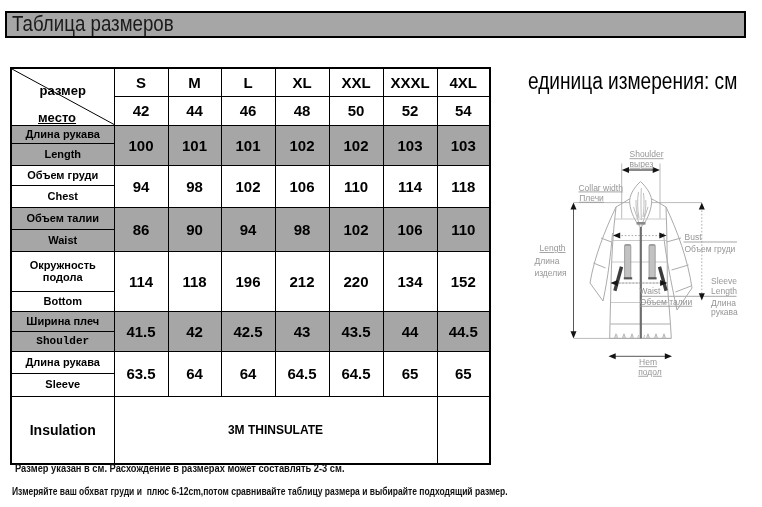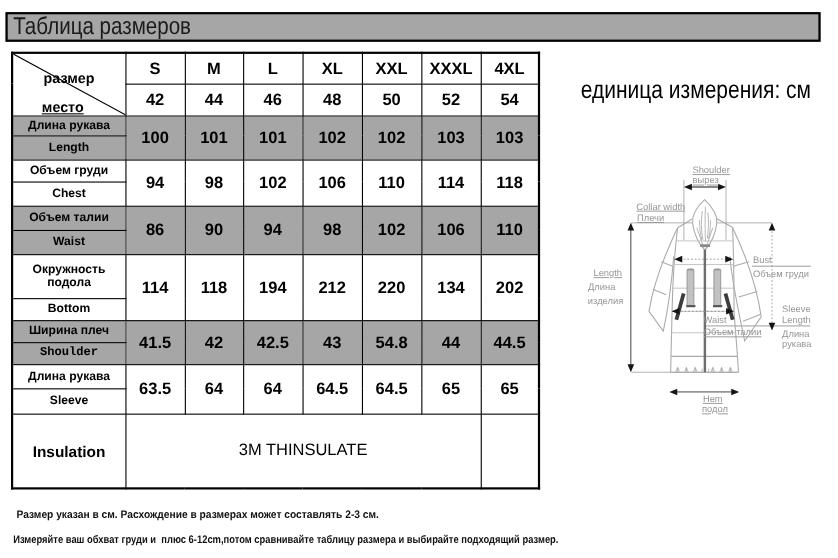--- a/index.html
+++ b/index.html
@@ -16,21 +16,21 @@
 </style>
 </head>
 <body>
 
 <div class="abs" style="left:5px;top:11px;width:737px;height:23px;background:#a6a6a6;border:2px solid #000;"></div>
 
 <div class="abs" style="left:12px;top:11px;font-size:22px;color:#1a1a1a;transform:scaleX(0.85);transform-origin:left top;">Таблица размеров</div>
 
 <div class="abs" style="left:528px;top:68px;font-size:23px;color:#000;transform:scaleX(0.83);transform-origin:left top;">единица измерения: см</div>
 
-<table class="abs" style="left:10px;top:47px;width:480px;border:2px solid #000;">
+<table class="abs" style="left:10px;top:67px;width:480px;border:2px solid #000;">
   <colgroup>
     <col style="width:103px">
       <col style="width:54px">
       <col style="width:53px">
       <col style="width:54px">
     <col style="width:54px">
       <col style="width:54px">
       <col style="width:54px">
       <col style="width:53px">
   </colgroup>
@@ -108,38 +108,38 @@
   </tr>
 
   <tr style="height:22px">
         <td class="g lbl">Waist</td>
       </tr>
 
   <tr style="height:40px">
     <td class="lbl">Окружность<br>подола</td>
     <td class="num" rowspan="2">114</td>
         <td class="num" rowspan="2">118</td>
-    <td class="num" rowspan="2">194</td>
+    <td class="num" rowspan="2">196</td>
         <td class="num" rowspan="2">212</td>
     <td class="num" rowspan="2">220</td>
         <td class="num" rowspan="2">134</td>
-    <td class="num" rowspan="2">202</td>
+    <td class="num" rowspan="2">152</td>
   </tr>
 
   <tr style="height:20px">
         <td class="lbl">Bottom</td>
       </tr>
 
   <tr style="height:20px">
     <td class="g lbl">Ширина плеч</td>
     <td class="g num" rowspan="2">41.5</td>
         <td class="g num" rowspan="2">42</td>
     <td class="g num" rowspan="2">42.5</td>
         <td class="g num" rowspan="2">43</td>
-    <td class="g num" rowspan="2">54.8</td>
+    <td class="g num" rowspan="2">43.5</td>
         <td class="g num" rowspan="2">44</td>
     <td class="g num" rowspan="2">44.5</td>
   </tr>
 
   <tr style="height:20px">
         <td class="g lbl" style="font-family:'Liberation Mono',monospace;font-size:11px;">Shoulder</td>
       </tr>
 
   <tr style="height:22px">
     <td class="lbl">Длина рукава</td>
@@ -151,21 +151,21 @@
         <td class="num" rowspan="2">65</td>
     <td class="num" rowspan="2">65</td>
   </tr>
 
   <tr style="height:23px">
         <td class="lbl">Sleeve</td>
       </tr>
 
   <tr style="height:68px">
     <td style="font-size:14px;font-weight:bold;margin-left:24px;">Insulation</td>
-    <td colspan="6" style="font-size:15px;font-weight:normal;">3M THINSULATE</td>
+    <td colspan="6" style="font-size:12px;font-weight:bold;">3M THINSULATE</td>
     <td></td>
   </tr>
 </tbody>
   </table>
 
 <div class="abs" style="left:15px;top:463px;font-size:10px;font-weight:bold;color:#111;transform:scaleX(0.93);transform-origin:left top;">Размер указан в см. Расхождение в размерах может составлять 2-3 см.</div>
 
 <div class="abs" style="left:12px;top:486px;font-size:10px;font-weight:bold;color:#111;transform:scaleX(0.852);transform-origin:left top;">Измеряйте ваш обхват груди и&nbsp; плюс 6-12cm,потом сравнивайте таблицу размера и выбирайте подходящий размер.</div>
 
 <svg class="abs" style="left:528px;top:138px;" width="234" height="262" viewBox="528 138 234 262">

